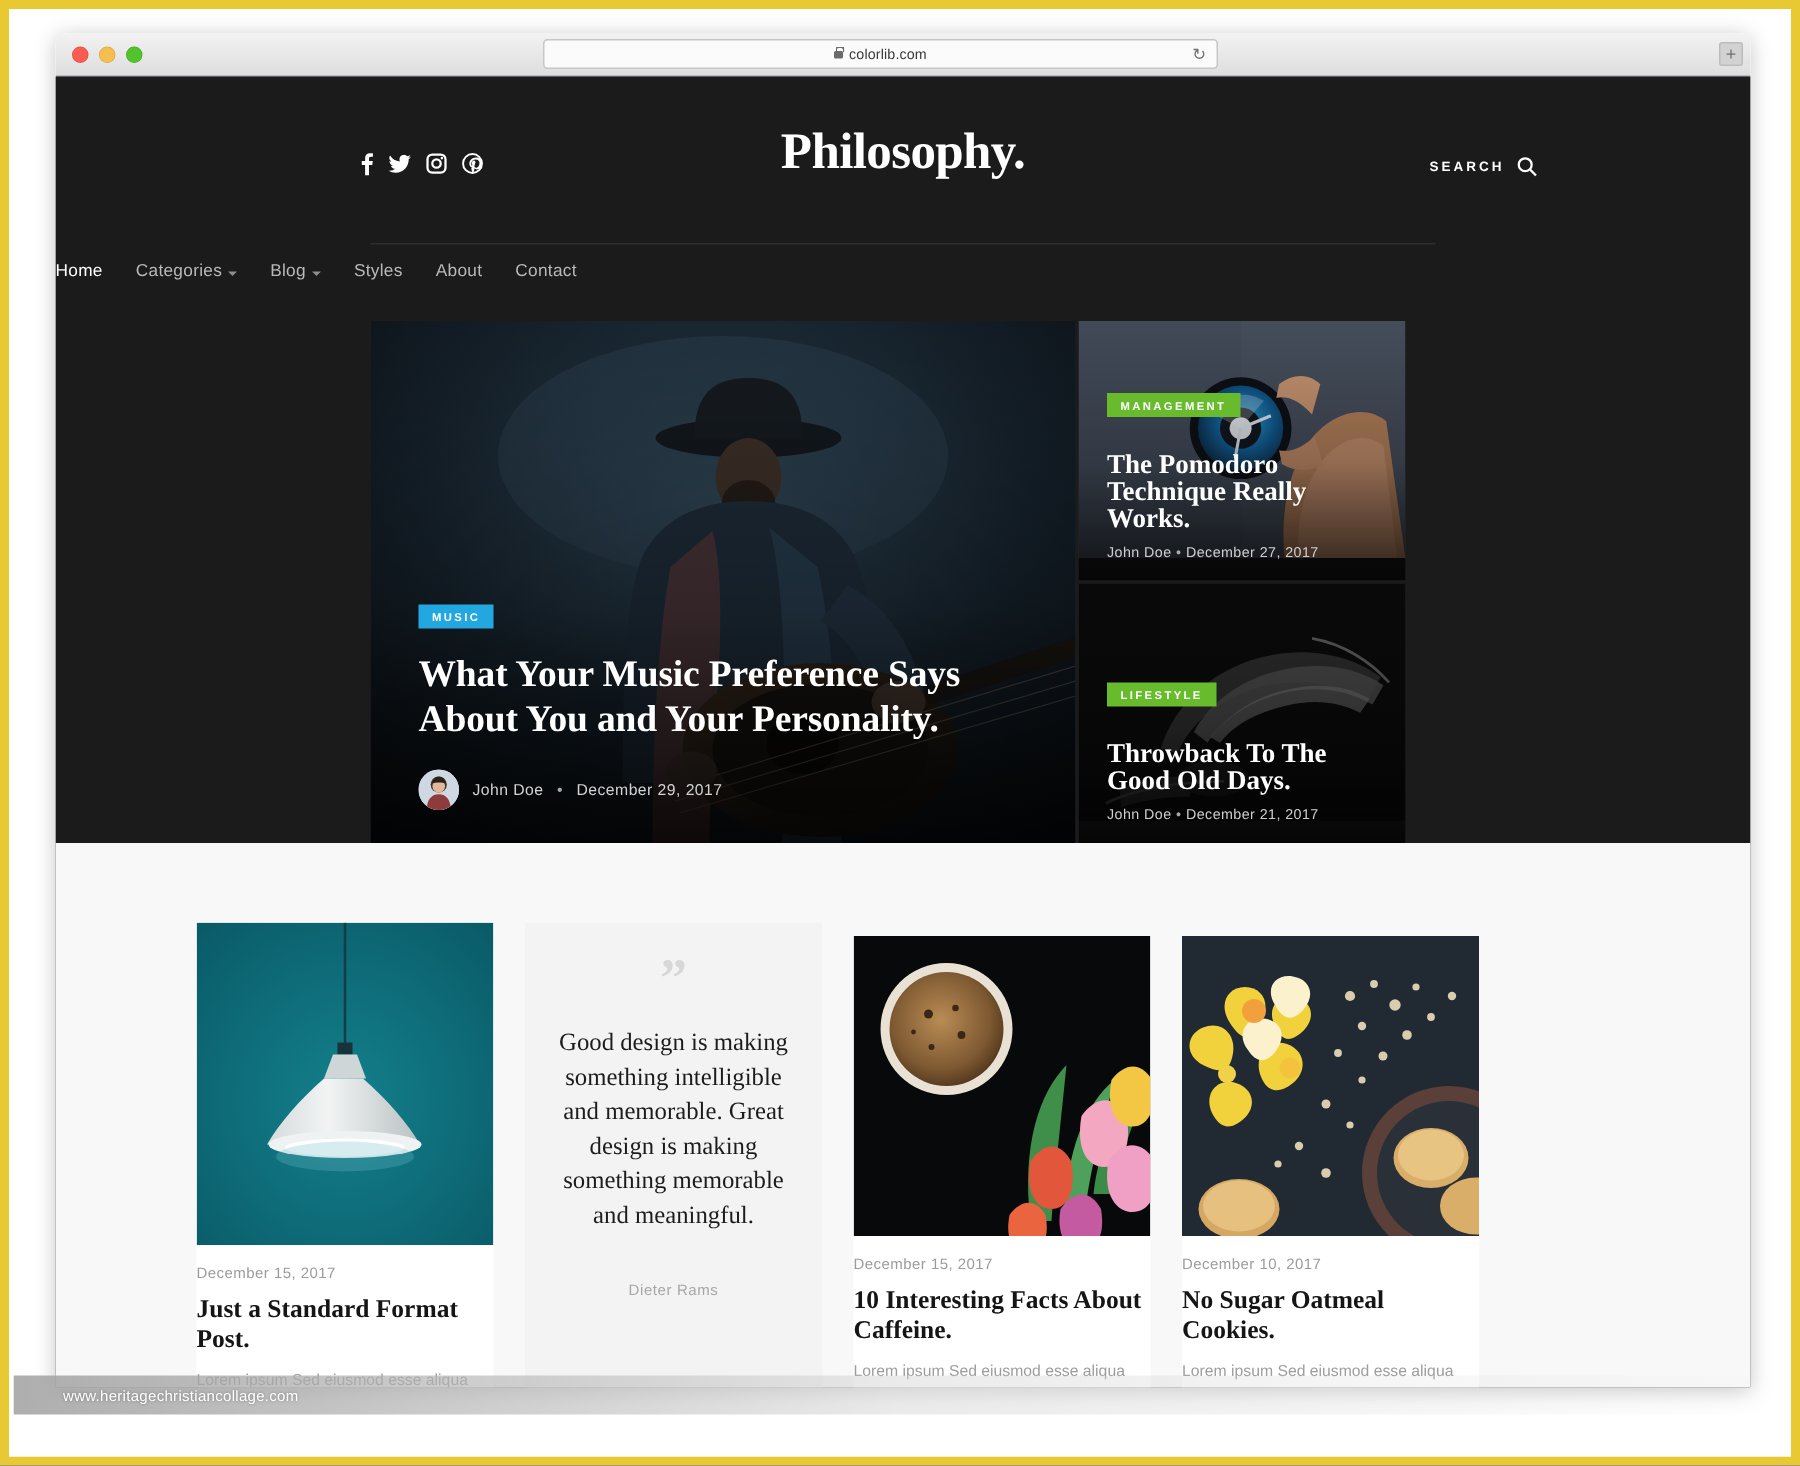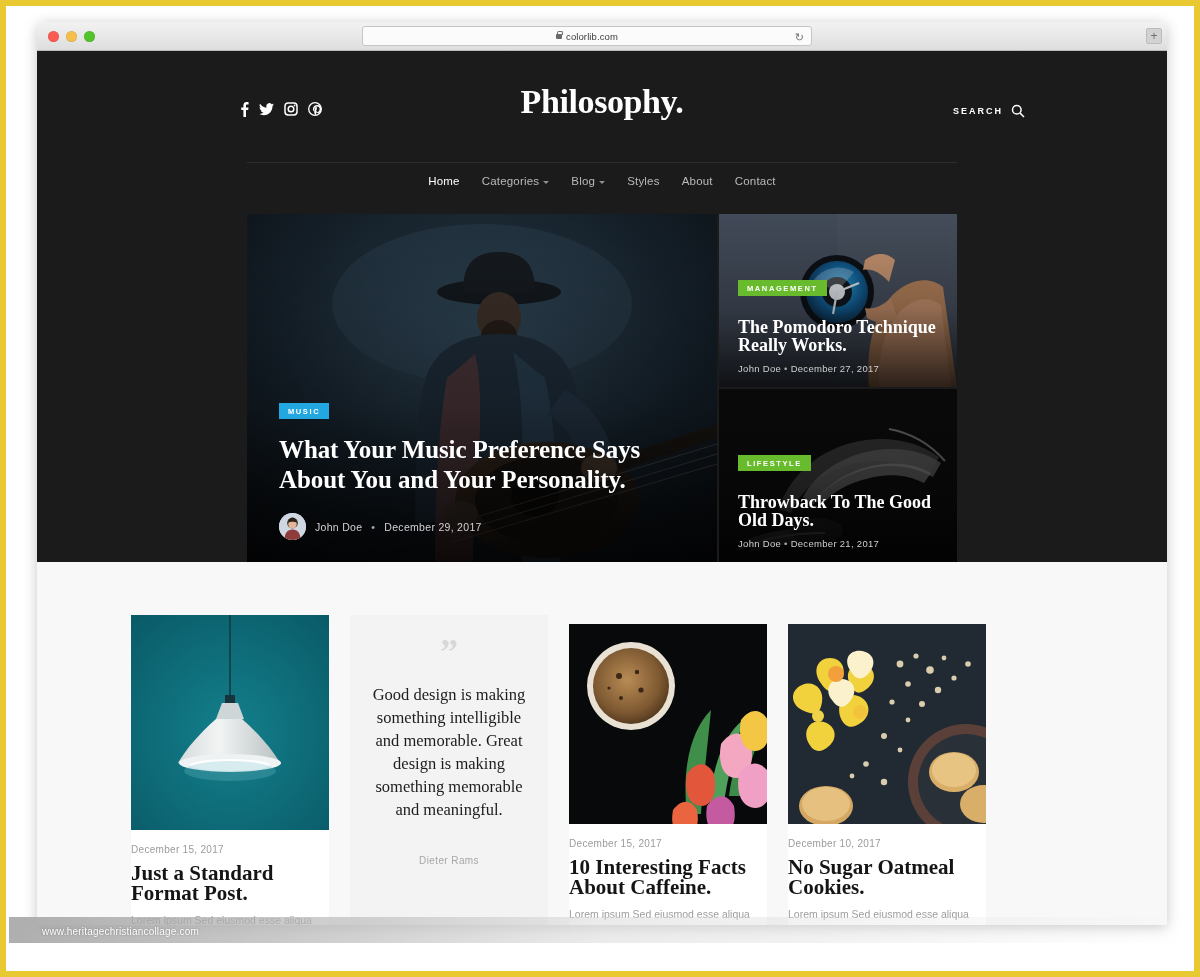--- a/index.html
+++ b/index.html
@@ -201,21 +201,20 @@
     height: 1px;
     background: #2e2e2e;
   }
 
   #main-nav {
     position: absolute;
     top: 124px;
     left: 0;
     width: 100%;
     display: flex;
-    justify-content: center;
     gap: 22px;
   }
   .nav-item {
     color: #b9b9b9;
     font-size: 11.5px;
     display: flex;
     align-items: center;
     gap: 4px;
     letter-spacing: .2px;
   }
@@ -248,21 +247,21 @@
   }
   #hero-side {
     width: 238px;
     height: 348px;
     display: flex;
     flex-direction: column;
     gap: 2px;
   }
   .hero-side-card {
     position: relative;
-    width: 238px;
+    width: 218px;
     height: 173px;
     overflow: hidden;
   }
 
   .hero-img { position:absolute; inset:0; }
   .hero-overlay {
     position: absolute;
     inset: 0;
     background: linear-gradient(to top, rgba(0,0,0,.78) 0%, rgba(0,0,0,.28) 45%, rgba(0,0,0,.05) 100%);
   }
@@ -363,21 +362,21 @@
   .post-body { padding: 14px 0 0 0; }
   .post-date {
     color: #9b9b9b;
     font-size: 10px;
     letter-spacing: .3px;
     margin-bottom: 8px;
   }
   .post-title {
     font-family: "Liberation Serif", serif;
     font-weight: bold;
-    font-size: 21px;
+    font-size: 17px;
     line-height: 20px;
     color: #151515;
     margin-bottom: 8px;
   }
   .post-excerpt {
     color: #9d9d9d;
     font-size: 10.5px;
     line-height: 18px;
   }
 

